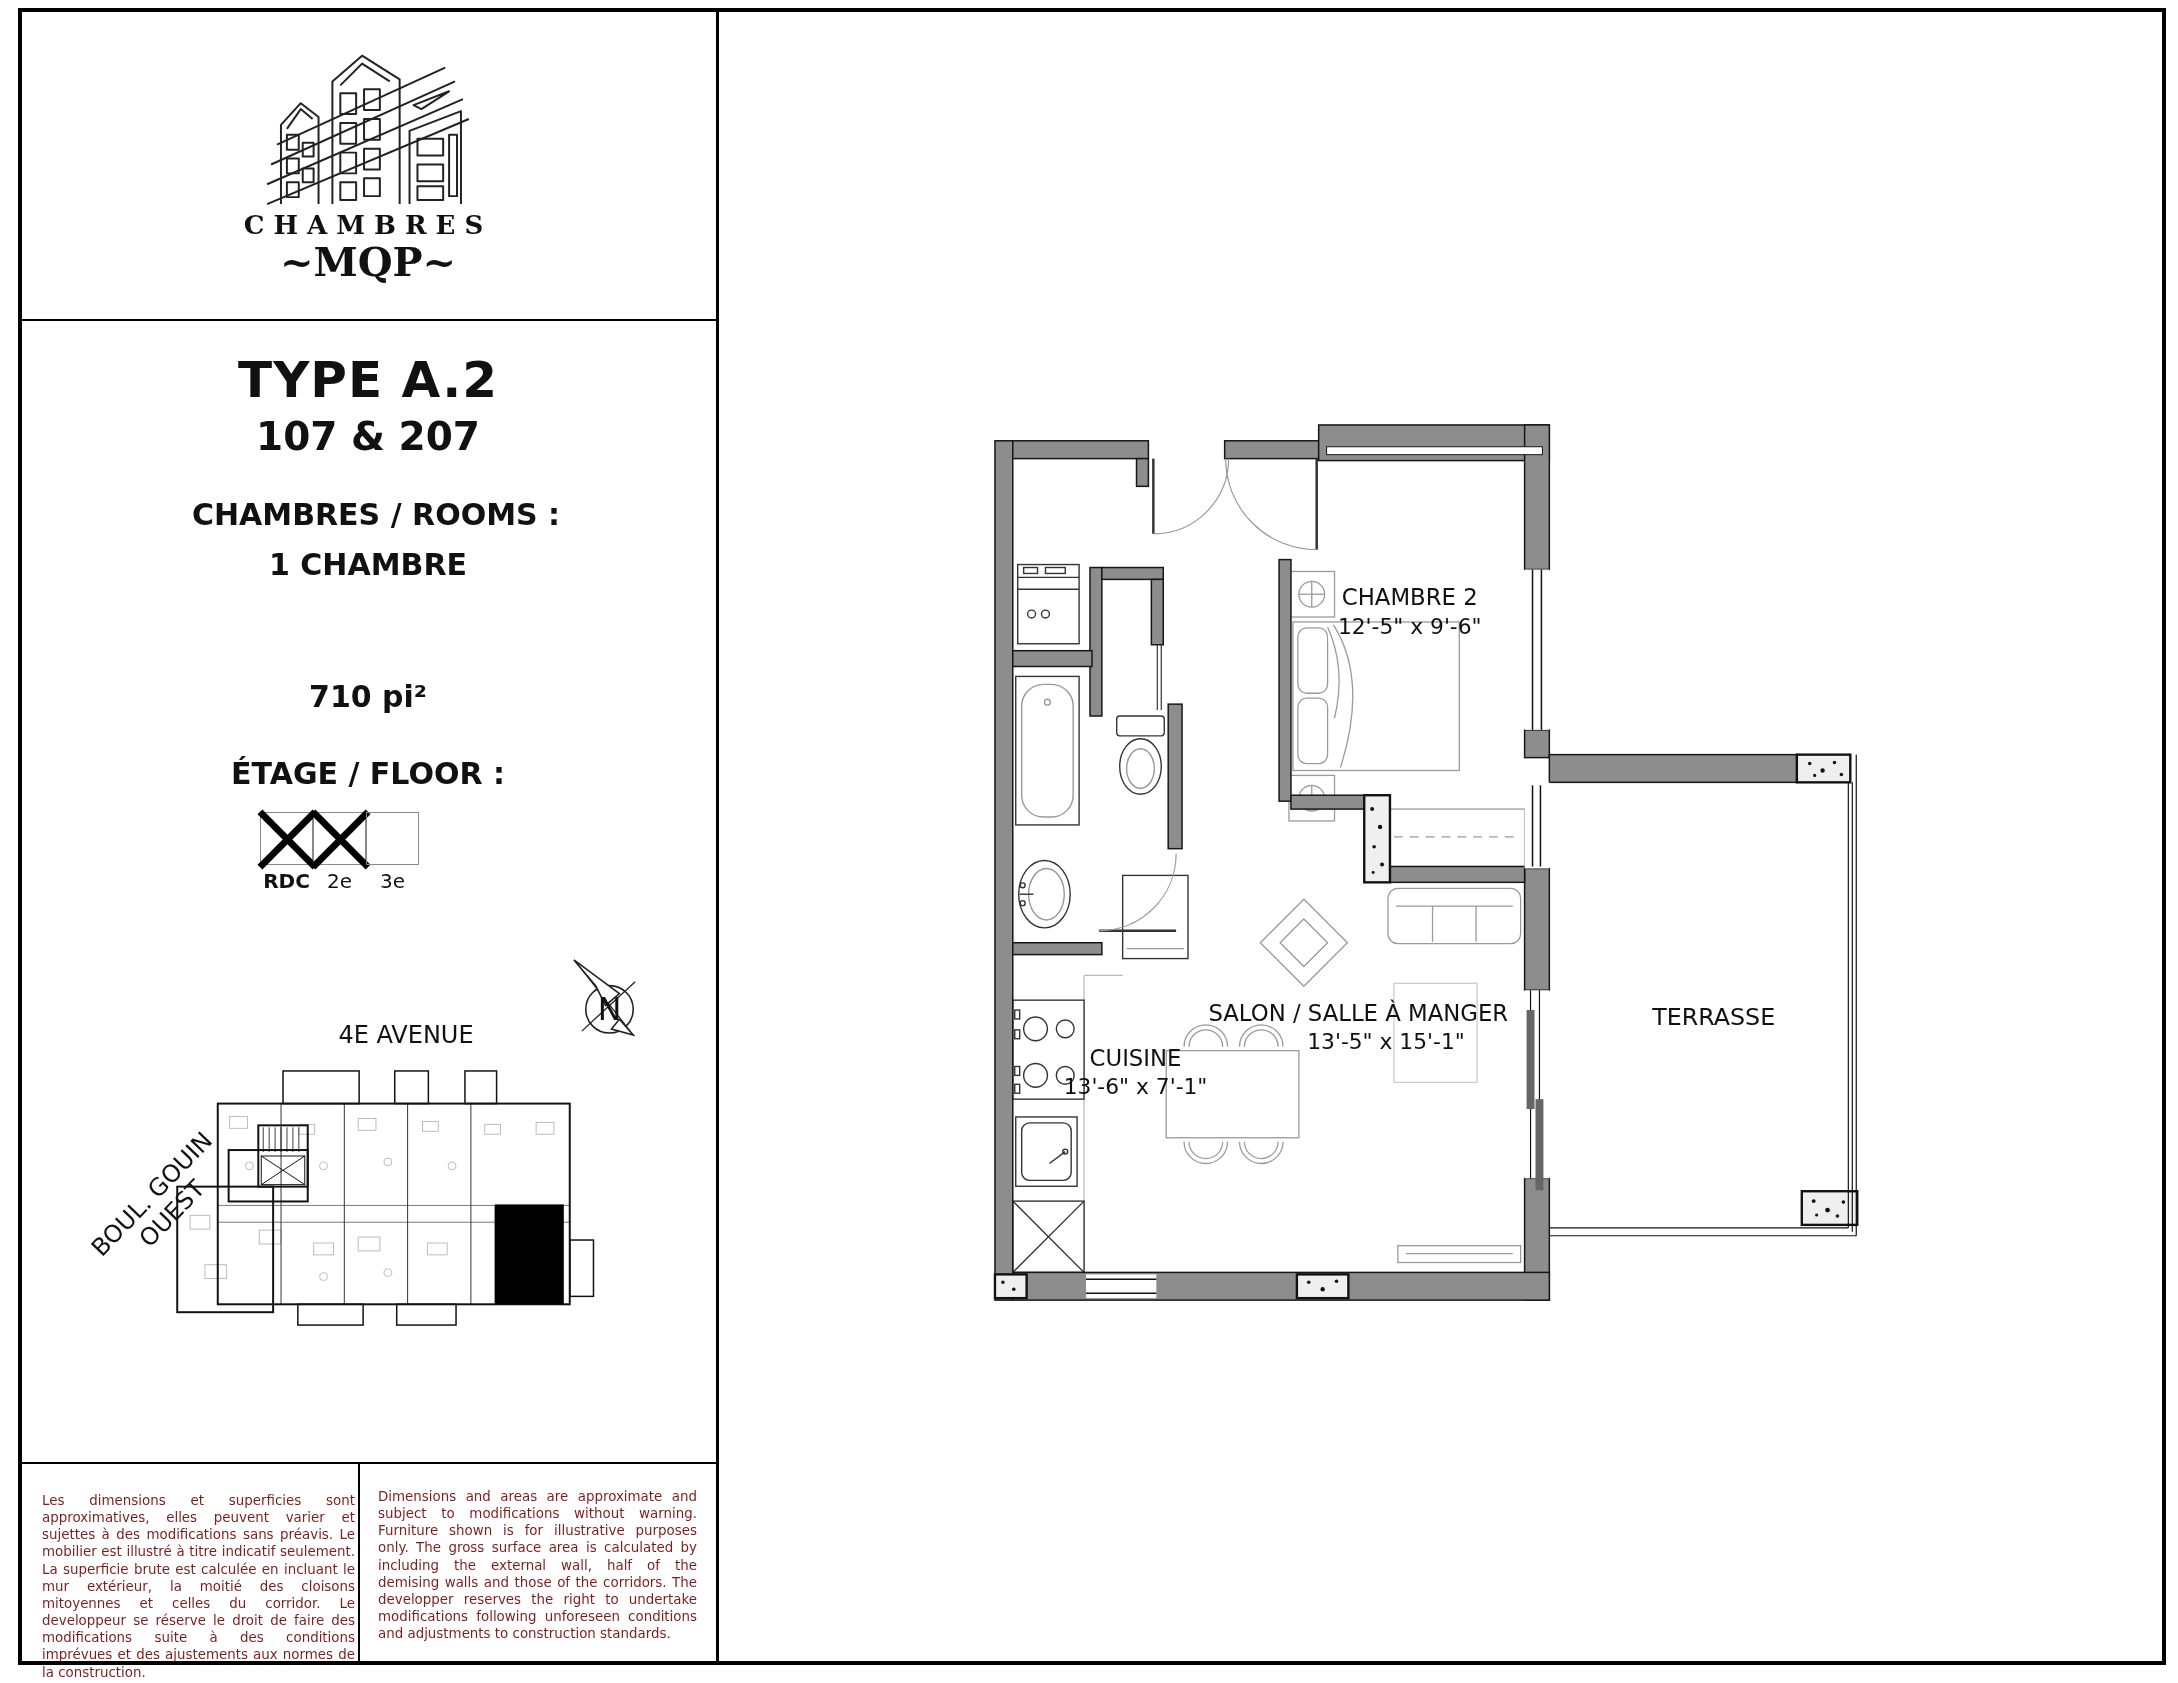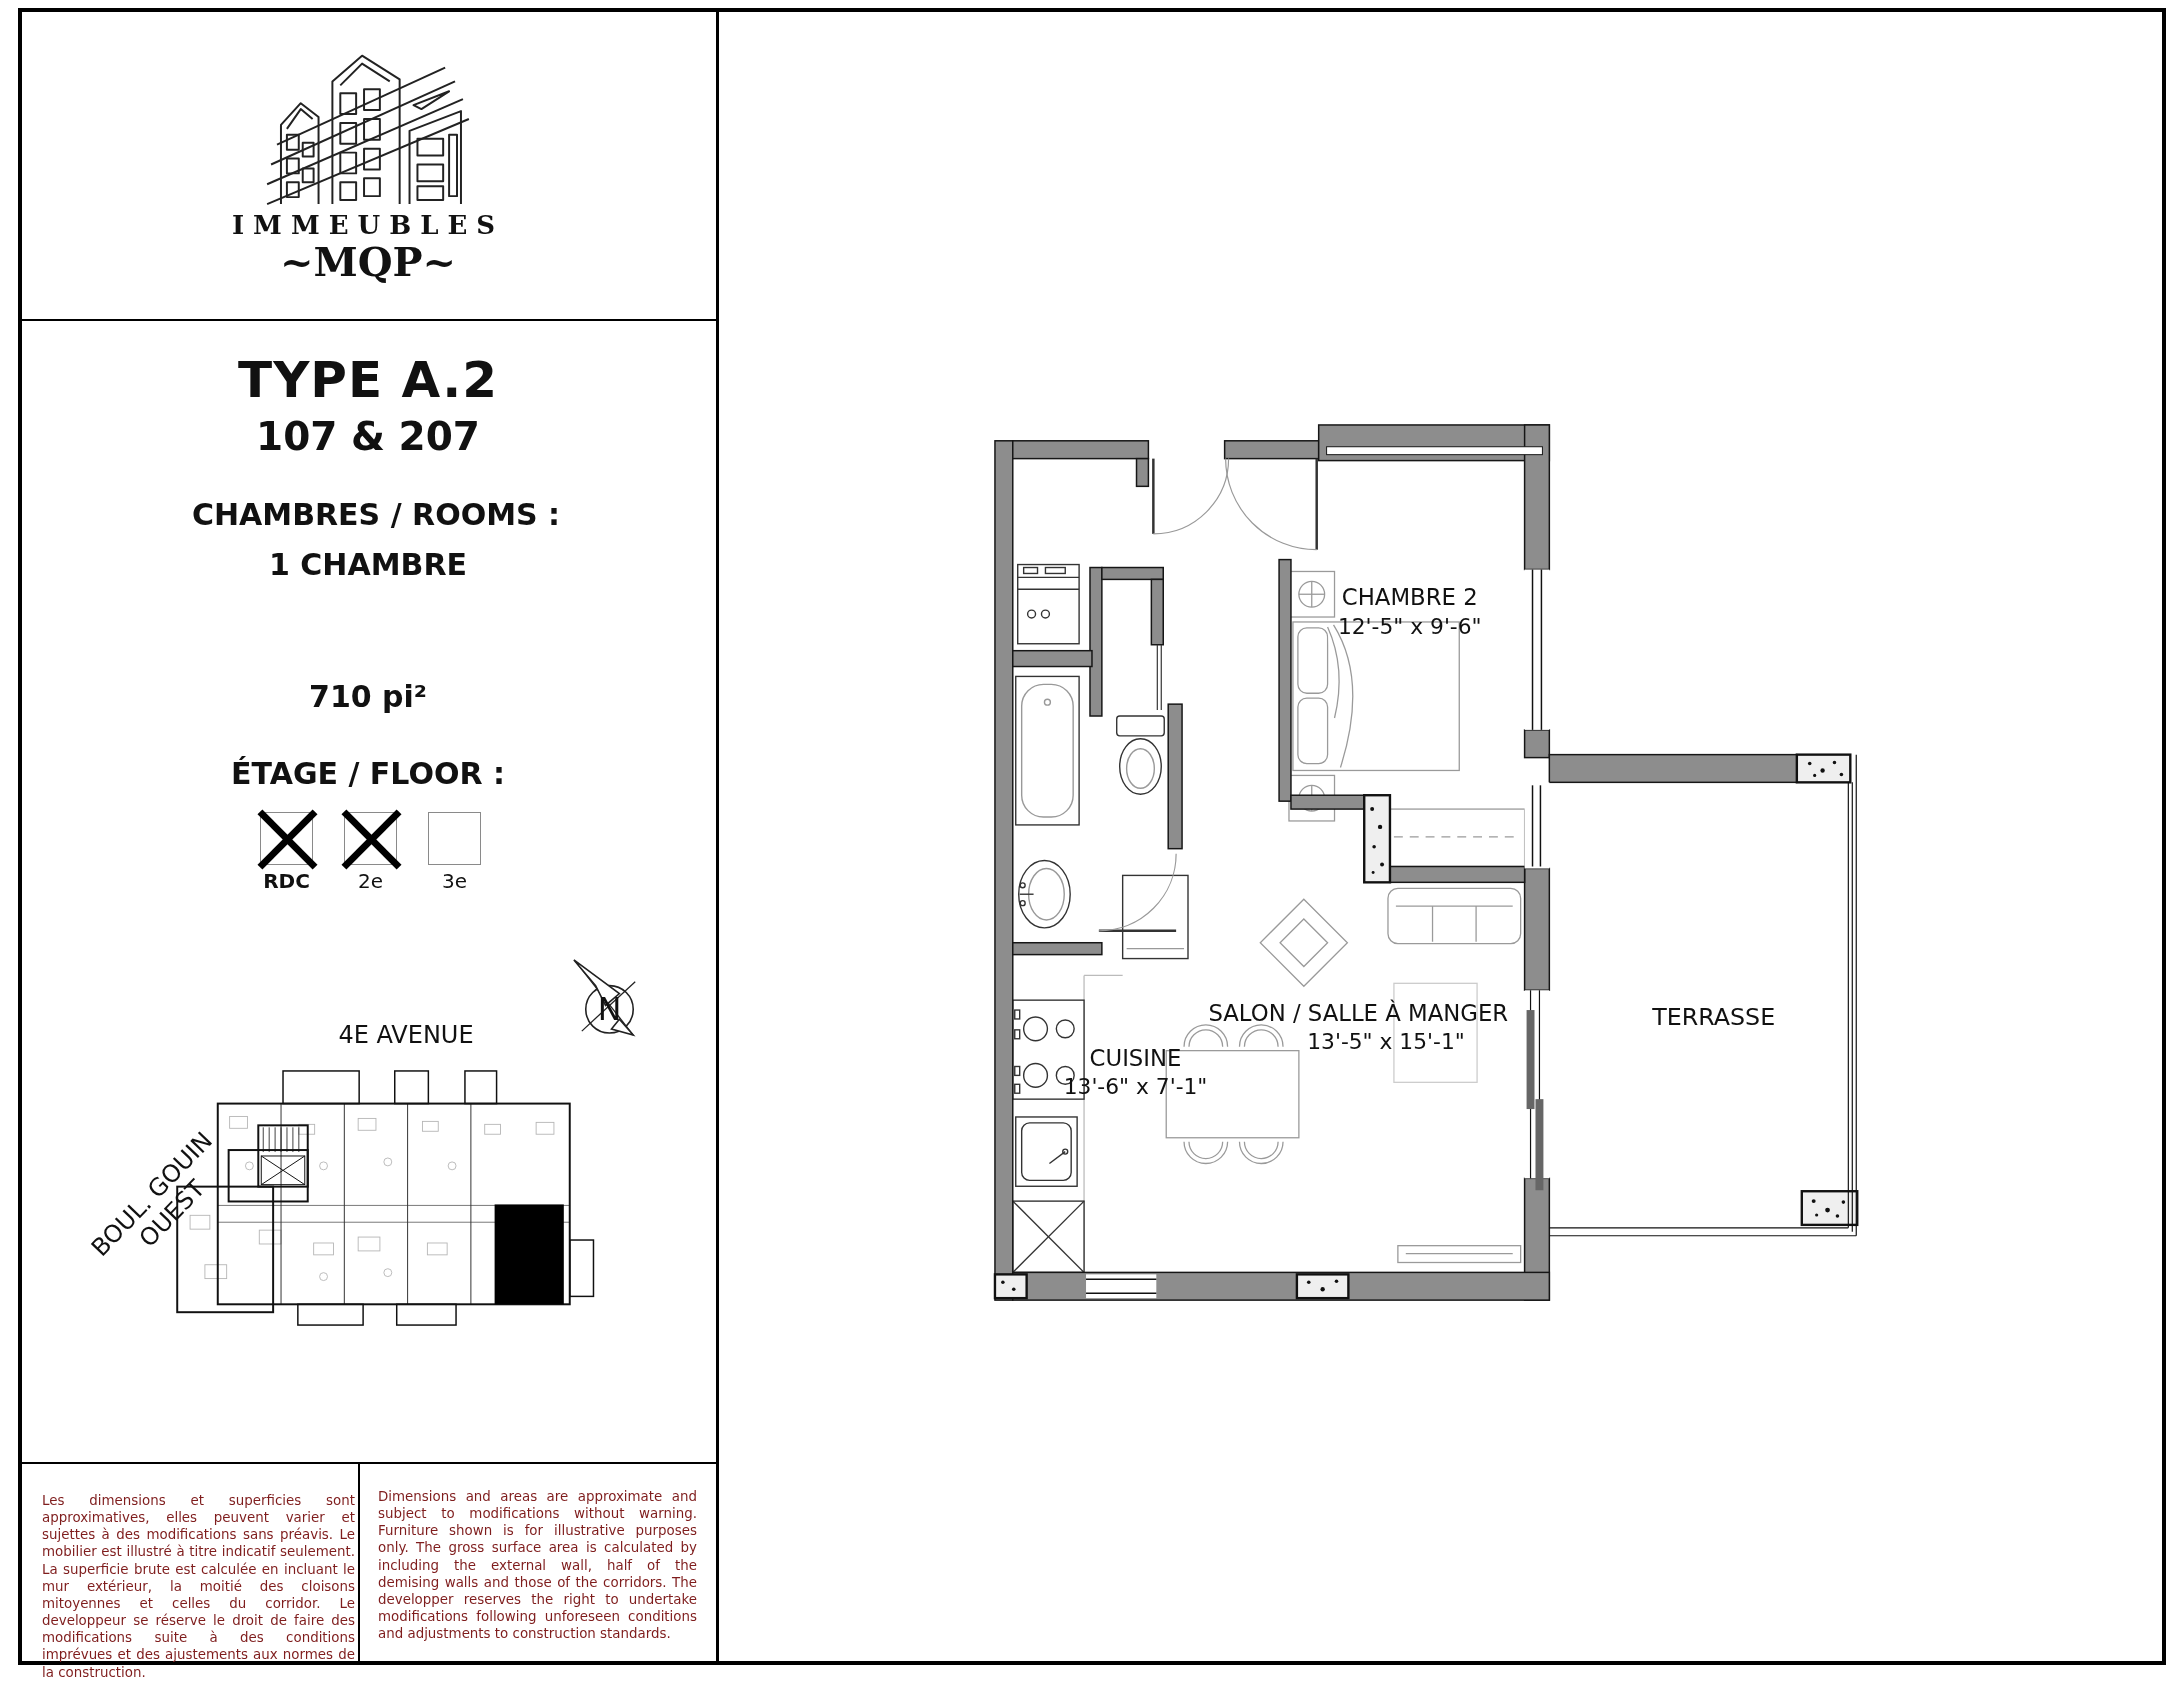--- a/index.html
+++ b/index.html
@@ -18,21 +18,21 @@
               font-weight:600;letter-spacing:9px;}
   #brand-mqp{top:238px;font-family:"DejaVu Serif","Liberation Serif",serif;font-size:40px;font-weight:bold;}
   #unit-title{top:351px;font-size:50px;font-weight:bold;letter-spacing:1px;}
   #unit-numbers{top:414px;font-size:39px;font-weight:bold;}
   #rooms-label{top:497px;font-size:30px;font-weight:bold;padding-left:8px;}
   #rooms-value{top:547px;font-size:30px;font-weight:bold;}
   #area-label{top:636px;font-size:30px;font-weight:bold;}
   #area-value{top:679px;font-size:30px;font-weight:bold;}
   #floor-label{top:756px;font-size:30px;font-weight:bold;}
   
-  #floors-row{left:260px;top:812px;display:flex;gap:31px;}
+  #floors-row{left:260px;top:812px;display:flex;}
   .floor{width:53px;text-align:center;}
   .cbox{position:relative;width:53px;height:53px;border:1.5px solid #8a8a8a;box-sizing:border-box;}
   .cbox svg{position:absolute;left:-5px;top:-5px;}
   .clabel{margin-top:4px;font-size:20px;}
   .clabel.b{font-weight:bold;}
   
   #street-top{left:327px;top:1021px;width:158px;text-align:center;font-size:24px;}
   #street-left{left:48px;top:1176px;width:228px;text-align:center;font-size:24px;
                transform:rotate(-46deg);}
   
@@ -74,21 +74,21 @@
     <rect x="106" y="122" width="16" height="21"></rect>
     <rect x="82" y="156" width="16" height="18"></rect>
     <rect x="106" y="152" width="16" height="18"></rect>
     <path d="M152,178 L152,104 L204,84 L204,178"></path>
     <path d="M156,78 L192,64 L164,82 Z"></path>
     <rect x="160" y="112" width="26" height="17"></rect>
     <rect x="160" y="138" width="26" height="17"></rect>
     <rect x="160" y="160" width="26" height="14"></rect>
     <rect x="192" y="108" width="8" height="62"></rect>
   </svg>
-  <div class="abs panel-text" id="brand-word">IMMEUBLES</div>
+  <div class="abs panel-text" id="brand-word">CHAMBRES</div>
   <div class="abs panel-text" id="brand-mqp">~MQP~</div>
 
   <div class="abs panel-text" id="unit-title">TYPE A.2</div>
   <div class="abs panel-text" id="unit-numbers">107 &amp; 207</div>
   <div class="abs panel-text" id="rooms-label">CHAMBRES / ROOMS :</div>
   <div class="abs panel-text" id="rooms-value">1 CHAMBRE</div>
   <div class="abs panel-text" id="area-value">710 pi²</div>
   <div class="abs panel-text" id="floor-label">ÉTAGE / FLOOR :</div>
 
   <div class="abs" id="floors-row">

